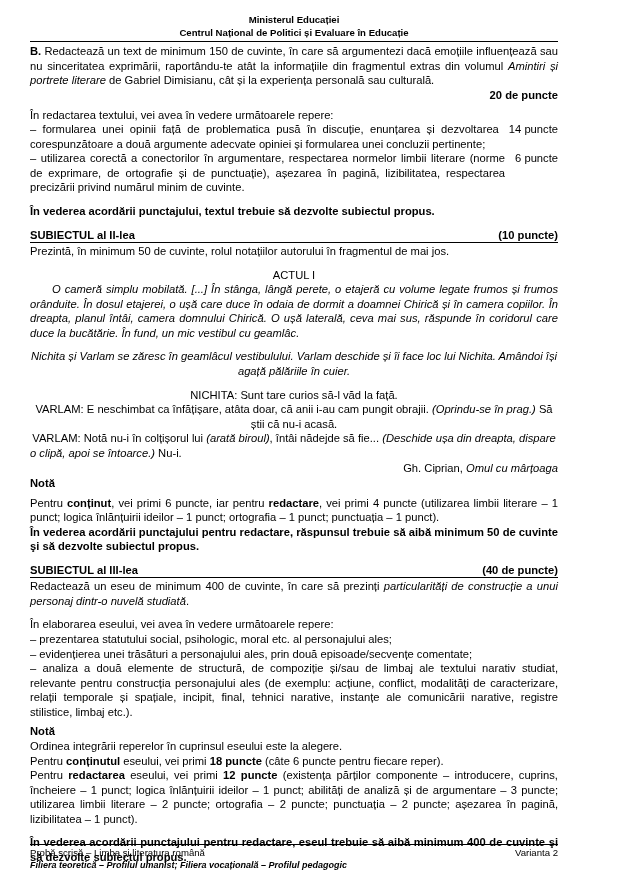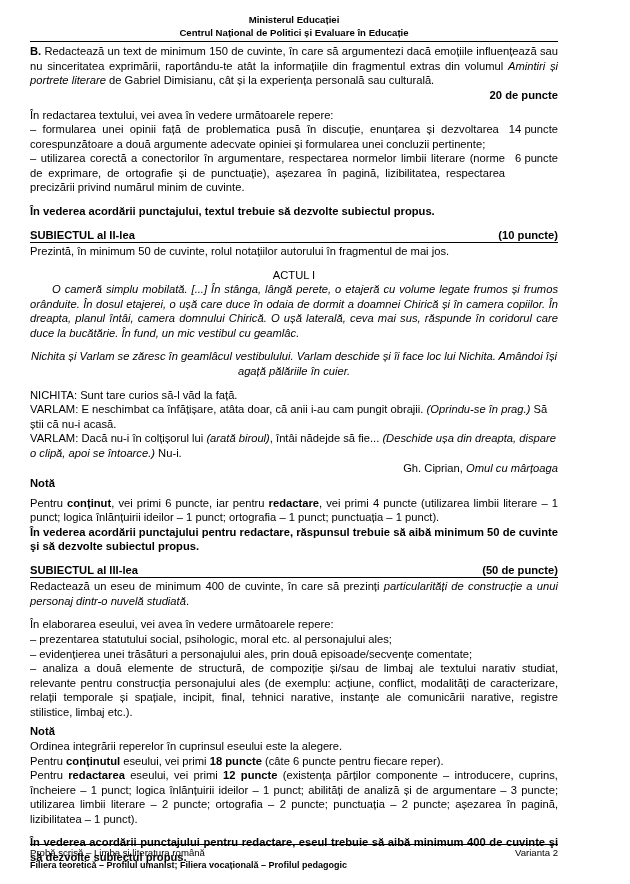--- a/index.html
+++ b/index.html
@@ -70,21 +70,21 @@
     align-items: baseline;
   }
   .pts-row .txt { }
   .pts-row .val { white-space: nowrap; padding-left: 10px; }
 
   .excerpt { font-style: italic; }
   .stage {
     font-style: italic;
     text-align: center;
   }
-  .dialogue { text-align: left; }
+  .dialogue { text-align: center; }
 
   .attribution {
     text-align: right;
     margin-top: 1px;
   }
 
   .nota-title { font-weight: bold; }
 
   .footer {
     position: absolute;
@@ -97,20 +97,21 @@
     margin-bottom: 2px;
   }
   .footer-row {
     display: flex;
     justify-content: space-between;
     align-items: baseline;
     font-size: 9.6px;
   }
   .footer-sub {
     font-size: 9px;
+    font-style: italic;
     font-weight: bold;
     margin-top: 1px;
   }
 </style>
 </head>
 <body>
 
 <div class="page">
 
   <div class="doc-header">
@@ -152,35 +153,35 @@
   <p class="just excerpt" style="text-indent:22px;">O cameră simplu mobilată. [...] În stânga, lângă perete, o etajeră cu volume legate frumos și frumos orânduite. În dosul etajerei, o ușă care duce în odaia de dormit a doamnei Chirică și în camera copiilor. În dreapta, planul întâi, camera domnului Chirică. O ușă laterală, ceva mai sus, răspunde în coridorul care duce la bucătărie. În fund, un mic vestibul cu geamlâc.</p>
 
   <div class="para-gap"></div>
   <p class="stage">Nichita și Varlam se zăresc în geamlâcul vestibulului. Varlam deschide și îi face loc lui Nichita. Amândoi își agață pălăriile în cuier.</p>
 
   <div class="para-gap"></div>
 
   <div>
     <p class="dialogue"><span>NICHITA:</span><span> Sunt tare curios să-l văd la față.</span></p>
     <p class="dialogue"><span>VARLAM:</span><span> E neschimbat ca înfățișare, atâta doar, că anii i-au cam pungit obrajii. </span><i>(Oprindu-se în prag.)</i><span> Să știi că nu-i acasă.</span></p>
-    <p class="dialogue just"><span>VARLAM:</span><span> Dacă nu-i în colțișorul lui </span><i>(arată biroul)</i><span>, întâi nădejde să fie... </span><i>(Deschide ușa din dreapta, dispare o clipă, apoi se întoarce.)</i><span> Nu-i.</span></p>
+    <p class="dialogue just"><span>VARLAM:</span><span> Notă nu-i în colțișorul lui </span><i>(arată biroul)</i><span>, întâi nădejde să fie... </span><i>(Deschide ușa din dreapta, dispare o clipă, apoi se întoarce.)</i><span> Nu-i.</span></p>
   </div>
 
   <p class="attribution"><span>Gh. Ciprian, </span><i>Omul cu mârțoaga</i></p>
 
   <p class="nota-title">Notă</p>
   <div class="small-gap"></div>
   <p class="just"><span>Pentru </span><b>conținut</b><span>, vei primi 6 puncte, iar pentru </span><b>redactare</b><span>, vei primi 4 puncte (utilizarea limbii literare – 1 punct; logica înlănțuirii ideilor – 1 punct; ortografia – 1 punct; punctuația – 1 punct).</span></p>
   <p class="just bold-line">În vederea acordării punctajului pentru redactare, răspunsul trebuie să aibă minimum 50 de cuvinte şi să dezvolte subiectul propus.</p>
 
   <div class="para-gap"></div>
 
   <div class="section-head">
     <span>SUBIECTUL al III-lea</span>
-    <span class="pts">(50 de puncte)</span>
+    <span class="pts">(40 de puncte)</span>
   </div>
   <p class="just"><span>Redactează un eseu de minimum 400 de cuvinte, în care să prezinți </span><i>particularități de construcție a unui personaj dintr-o nuvelă studiată</i><span>.</span></p>
 
   <div class="para-gap"></div>
   <p>În elaborarea eseului, vei avea în vedere următoarele repere:</p>
   <p>– prezentarea statutului social, psihologic, moral etc. al personajului ales;</p>
   <p>– evidențierea unei trăsături a personajului ales, prin două episoade/secvențe comentate;</p>
   <p class="just">– analiza a două elemente de structură, de compoziție și/sau de limbaj ale textului narativ studiat, relevante pentru construcția personajului ales (de exemplu: acțiune, conflict, modalități de caracterizare, relații temporale și spațiale, incipit, final, tehnici narative, instanțe ale comunicării narative, registre stilistice, limbaj etc.).</p>
 
   <div class="small-gap"></div>

